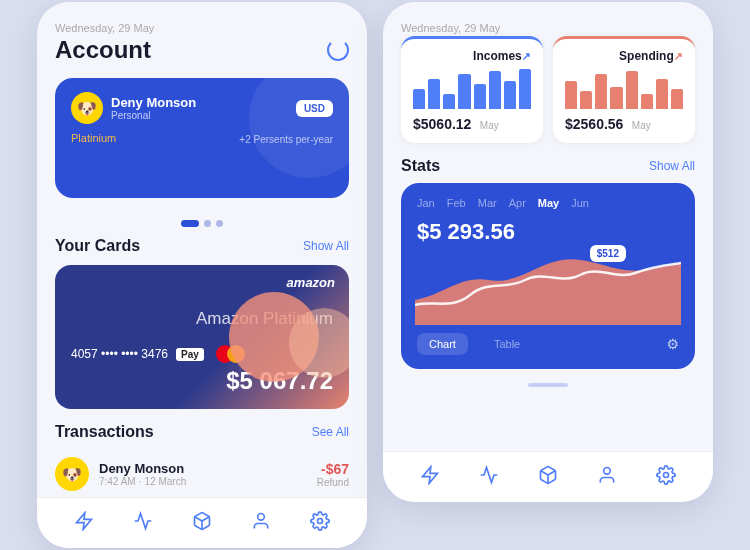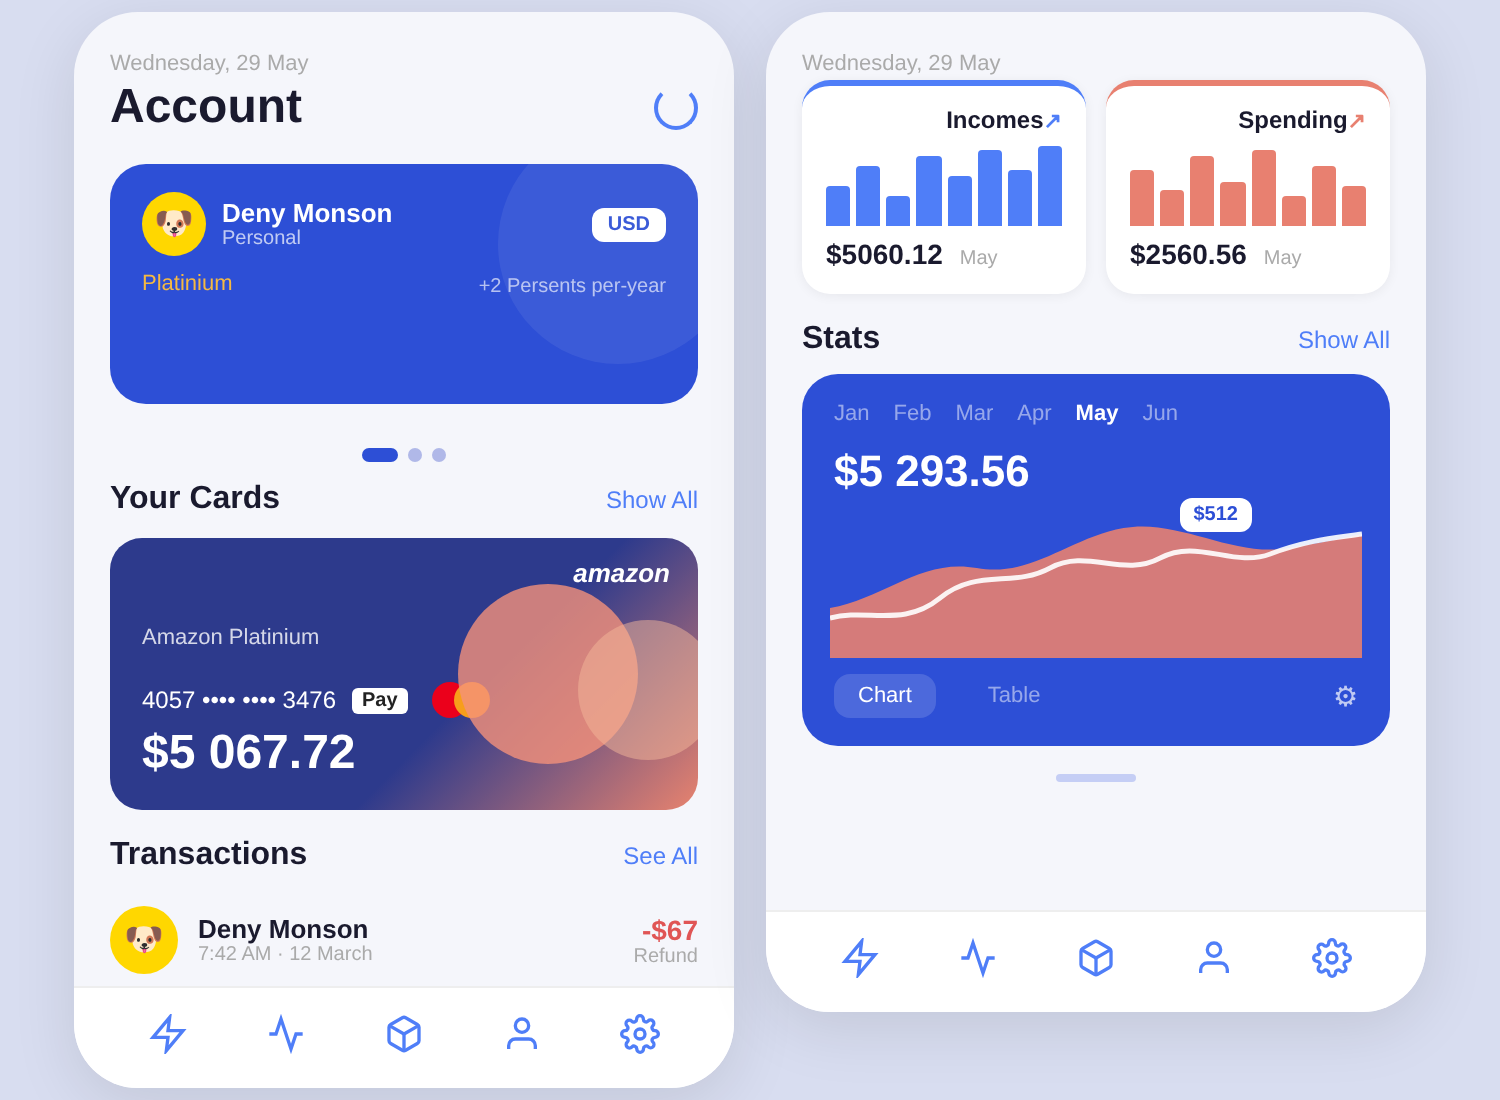--- a/index.html
+++ b/index.html
@@ -162,20 +162,21 @@
     }
     
     .payment-card {
       background: linear-gradient(135deg, #2d3a8c 60%, #e8836e 100%);
       border-radius: 16px;
       padding: 14px 16px;
       position: relative;
       overflow: hidden;
       margin-bottom: 14px;
       min-height: 110px;
+      text-align: right;
     }
     .payment-card-bg-circle {
       position: absolute;
       right: 30px;
       top: 50%;
       transform: translateY(-50%);
       width: 90px;
       height: 90px;
       background: #f4917a;
       border-radius: 50%;
@@ -194,21 +195,21 @@
     .amazon-logo {
       font-size: 13px;
       font-weight: 700;
       color: white;
       font-style: italic;
       position: absolute;
       right: 14px;
       top: 10px;
     }
     .payment-card-name {
-      font-size: 11px;
+      font-size: 17px;
       color: rgba(255,255,255,0.8);
       margin-bottom: 16px;
       margin-top: 30px;
     }
     .payment-card-number {
       font-size: 12px;
       color: white;
       margin-bottom: 2px;
       display: flex;
       align-items: center;

